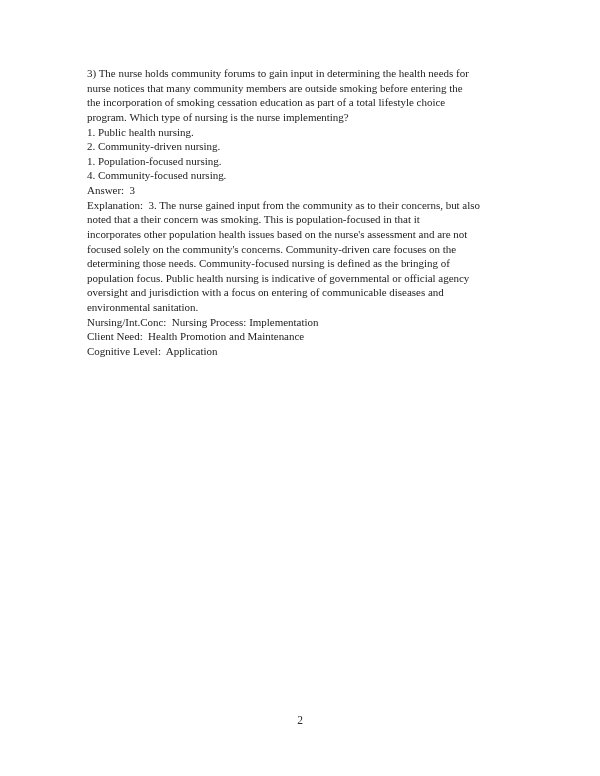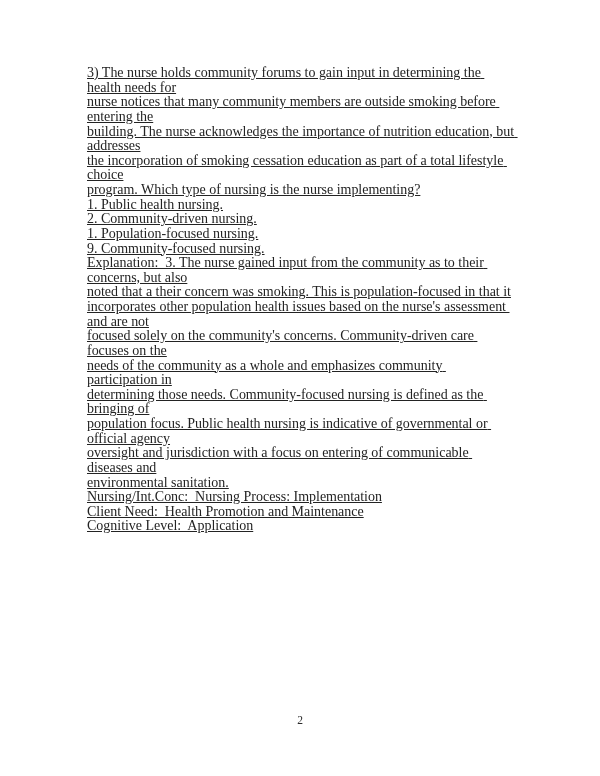--- a/index.html
+++ b/index.html
@@ -21,27 +21,26 @@
     background: #ffffff;
     box-sizing: border-box;
   }
   .content {
     position: absolute;
     left: 87px;
     top: 66px;
     width: 428px;
   }
   .line {
-    font-size: 14px;
+    font-size: 11px;
     line-height: 14.62px;
     letter-spacing: -0.02px;
     white-space: pre-wrap;
     color: #232323;
     text-rendering: optimizeLegibility;
-    text-decoration: underline;
   }
   .block {
     margin: 0;
   }
   .page-number {
     position: absolute;
     top: 713px;
     left: 0;
     width: 600px;
     text-align: center;
@@ -53,39 +52,38 @@
 </head>
 <body>
 
 <div class="page">
 
   <div class="content">
 
     <div class="block">
       <div class="line">3) The nurse holds community forums to gain input in determining the health needs for</div>
       <div class="line">nurse notices that many community members are outside smoking before entering the</div>
-      <div class="line">building. The nurse acknowledges the importance of nutrition education, but addresses</div>
       <div class="line">the incorporation of smoking cessation education as part of a total lifestyle choice</div>
       <div class="line">program. Which type of nursing is the nurse implementing?</div>
     </div>
 
     <div class="block">
       <div class="line">1. Public health nursing.</div>
       <div class="line">2. Community-driven nursing.</div>
       <div class="line">1. Population-focused nursing.</div>
-      <div class="line">9. Community-focused nursing.</div>
+      <div class="line">4. Community-focused nursing.</div>
     </div>
 
+    <div class="line">Answer:  3</div>
 
     <div class="block">
       <div class="line">Explanation:  3. The nurse gained input from the community as to their concerns, but also</div>
       <div class="line">noted that a their concern was smoking. This is population-focused in that it</div>
       <div class="line">incorporates other population health issues based on the nurse's assessment and are not</div>
       <div class="line">focused solely on the community's concerns. Community-driven care focuses on the</div>
-      <div class="line">needs of the community as a whole and emphasizes community participation in</div>
       <div class="line">determining those needs. Community-focused nursing is defined as the bringing of</div>
       <div class="line">population focus. Public health nursing is indicative of governmental or official agency</div>
       <div class="line">oversight and jurisdiction with a focus on entering of communicable diseases and</div>
       <div class="line">environmental sanitation.</div>
     </div>
 
     <div class="block">
       <div class="line">Nursing/Int.Conc:  Nursing Process: Implementation</div>
       <div class="line">Client Need:  Health Promotion and Maintenance</div>
       <div class="line">Cognitive Level:  Application</div>

